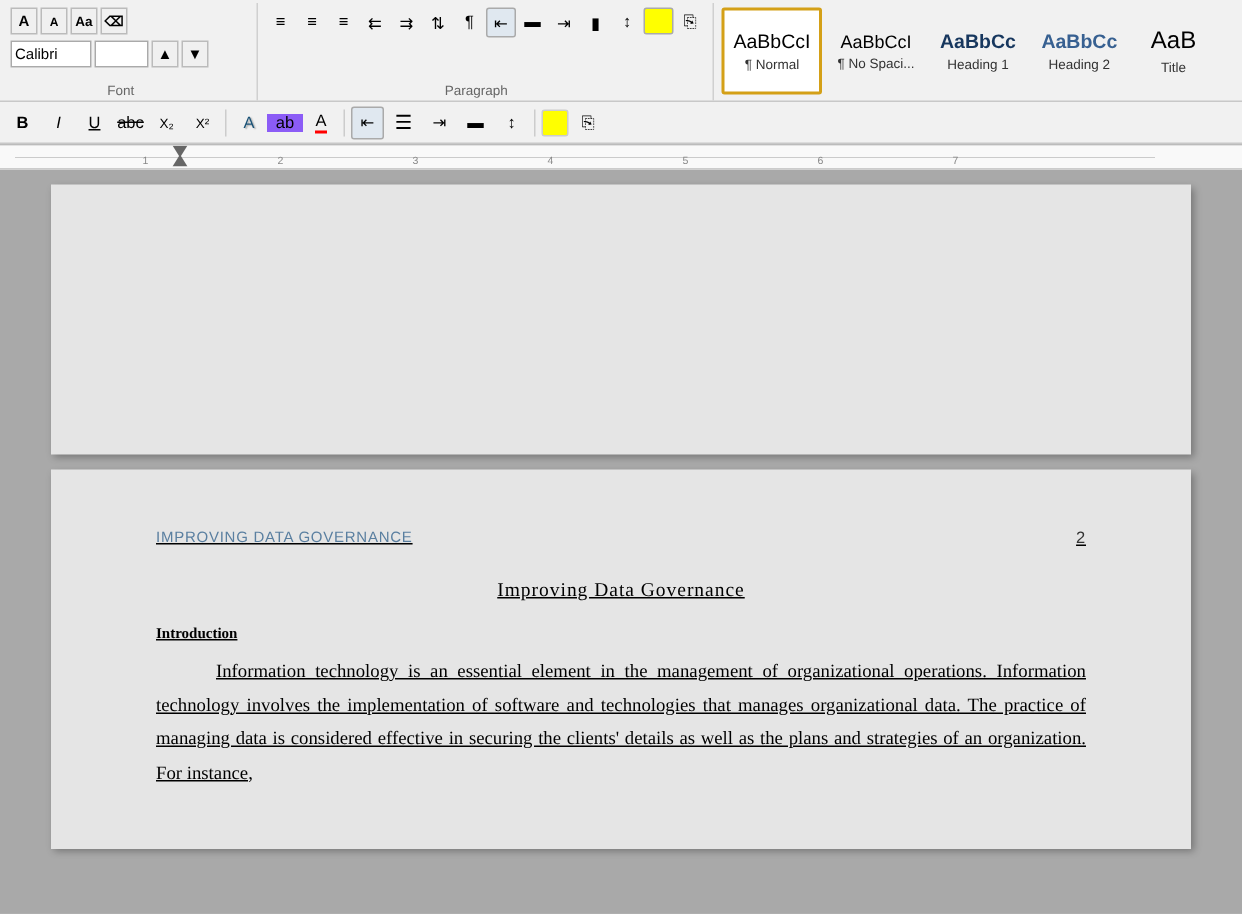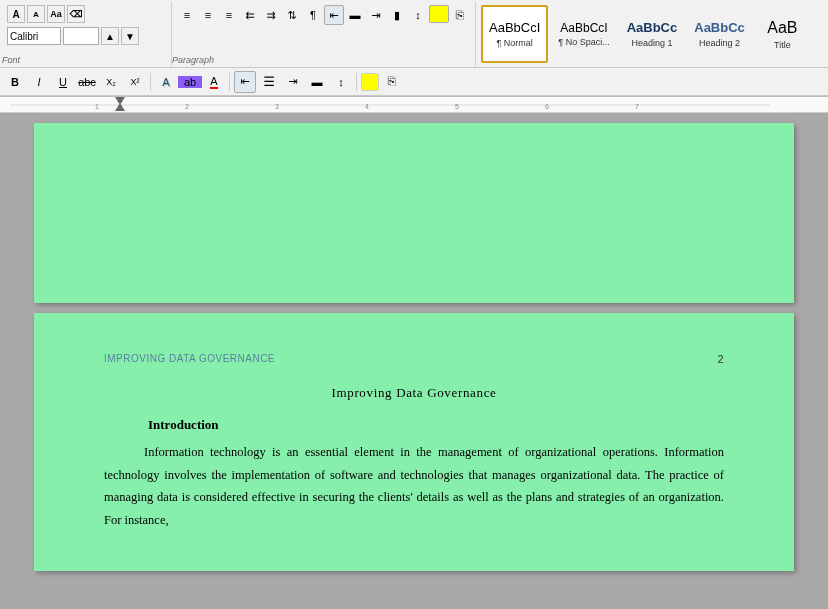--- a/index.html
+++ b/index.html
@@ -133,25 +133,26 @@
       height: calc(609px - 85px);
       overflow-y: auto;
       padding: 10px;
       display: flex;
       flex-direction: column;
       align-items: center;
       gap: 10px;
     }
 
     .page {
-      background: #86efac;
+      background: #e5e5e5;
       width: 760px;
       min-height: 180px;
       box-shadow: 2px 2px 5px rgba(0,0,0,0.3);
       position: relative;
+      text-decoration: underline;
     }
 
     .page-blank {
       height: 160px;
     }
 
     .page-content {
       padding: 40px 70px;
     }
 
@@ -174,24 +175,23 @@
     .doc-title {
       text-align: center;
       font-size: 13px;
       margin-bottom: 16px;
       font-family: 'Times New Roman', serif;
       letter-spacing: 0.05em;
     }
 
     .doc-heading {
       font-weight: bold;
-      font-size: 13px;
+      font-size: 10px;
       font-family: 'Times New Roman', serif;
       margin-bottom: 8px;
-      margin-left: 44px;
     }
 
     .doc-para {
       font-size: 12.5px;
       font-family: 'Times New Roman', serif;
       line-height: 1.8;
       text-align: justify;
       text-indent: 40px;
     }
 
@@ -239,22 +239,21 @@
     .style-title { font-size: 16px; }
     .style-subtitle { font-size: 11px; color: #666; font-style: italic; }
 
     .sec-label {
       font-size: 9px;
       color: #666;
       position: absolute;
       bottom: 2px;
       left: 0;
       right: 12px;
-      text-align: left;
-      font-style: italic;
+      text-align: center;
     }
 
     .sec-wrap {
       position: relative;
       display: flex;
       flex-direction: column;
       border-right: 1px solid #d0d0d0;
       padding: 3px 5px 14px 5px;
       min-width: 50px;
     }

